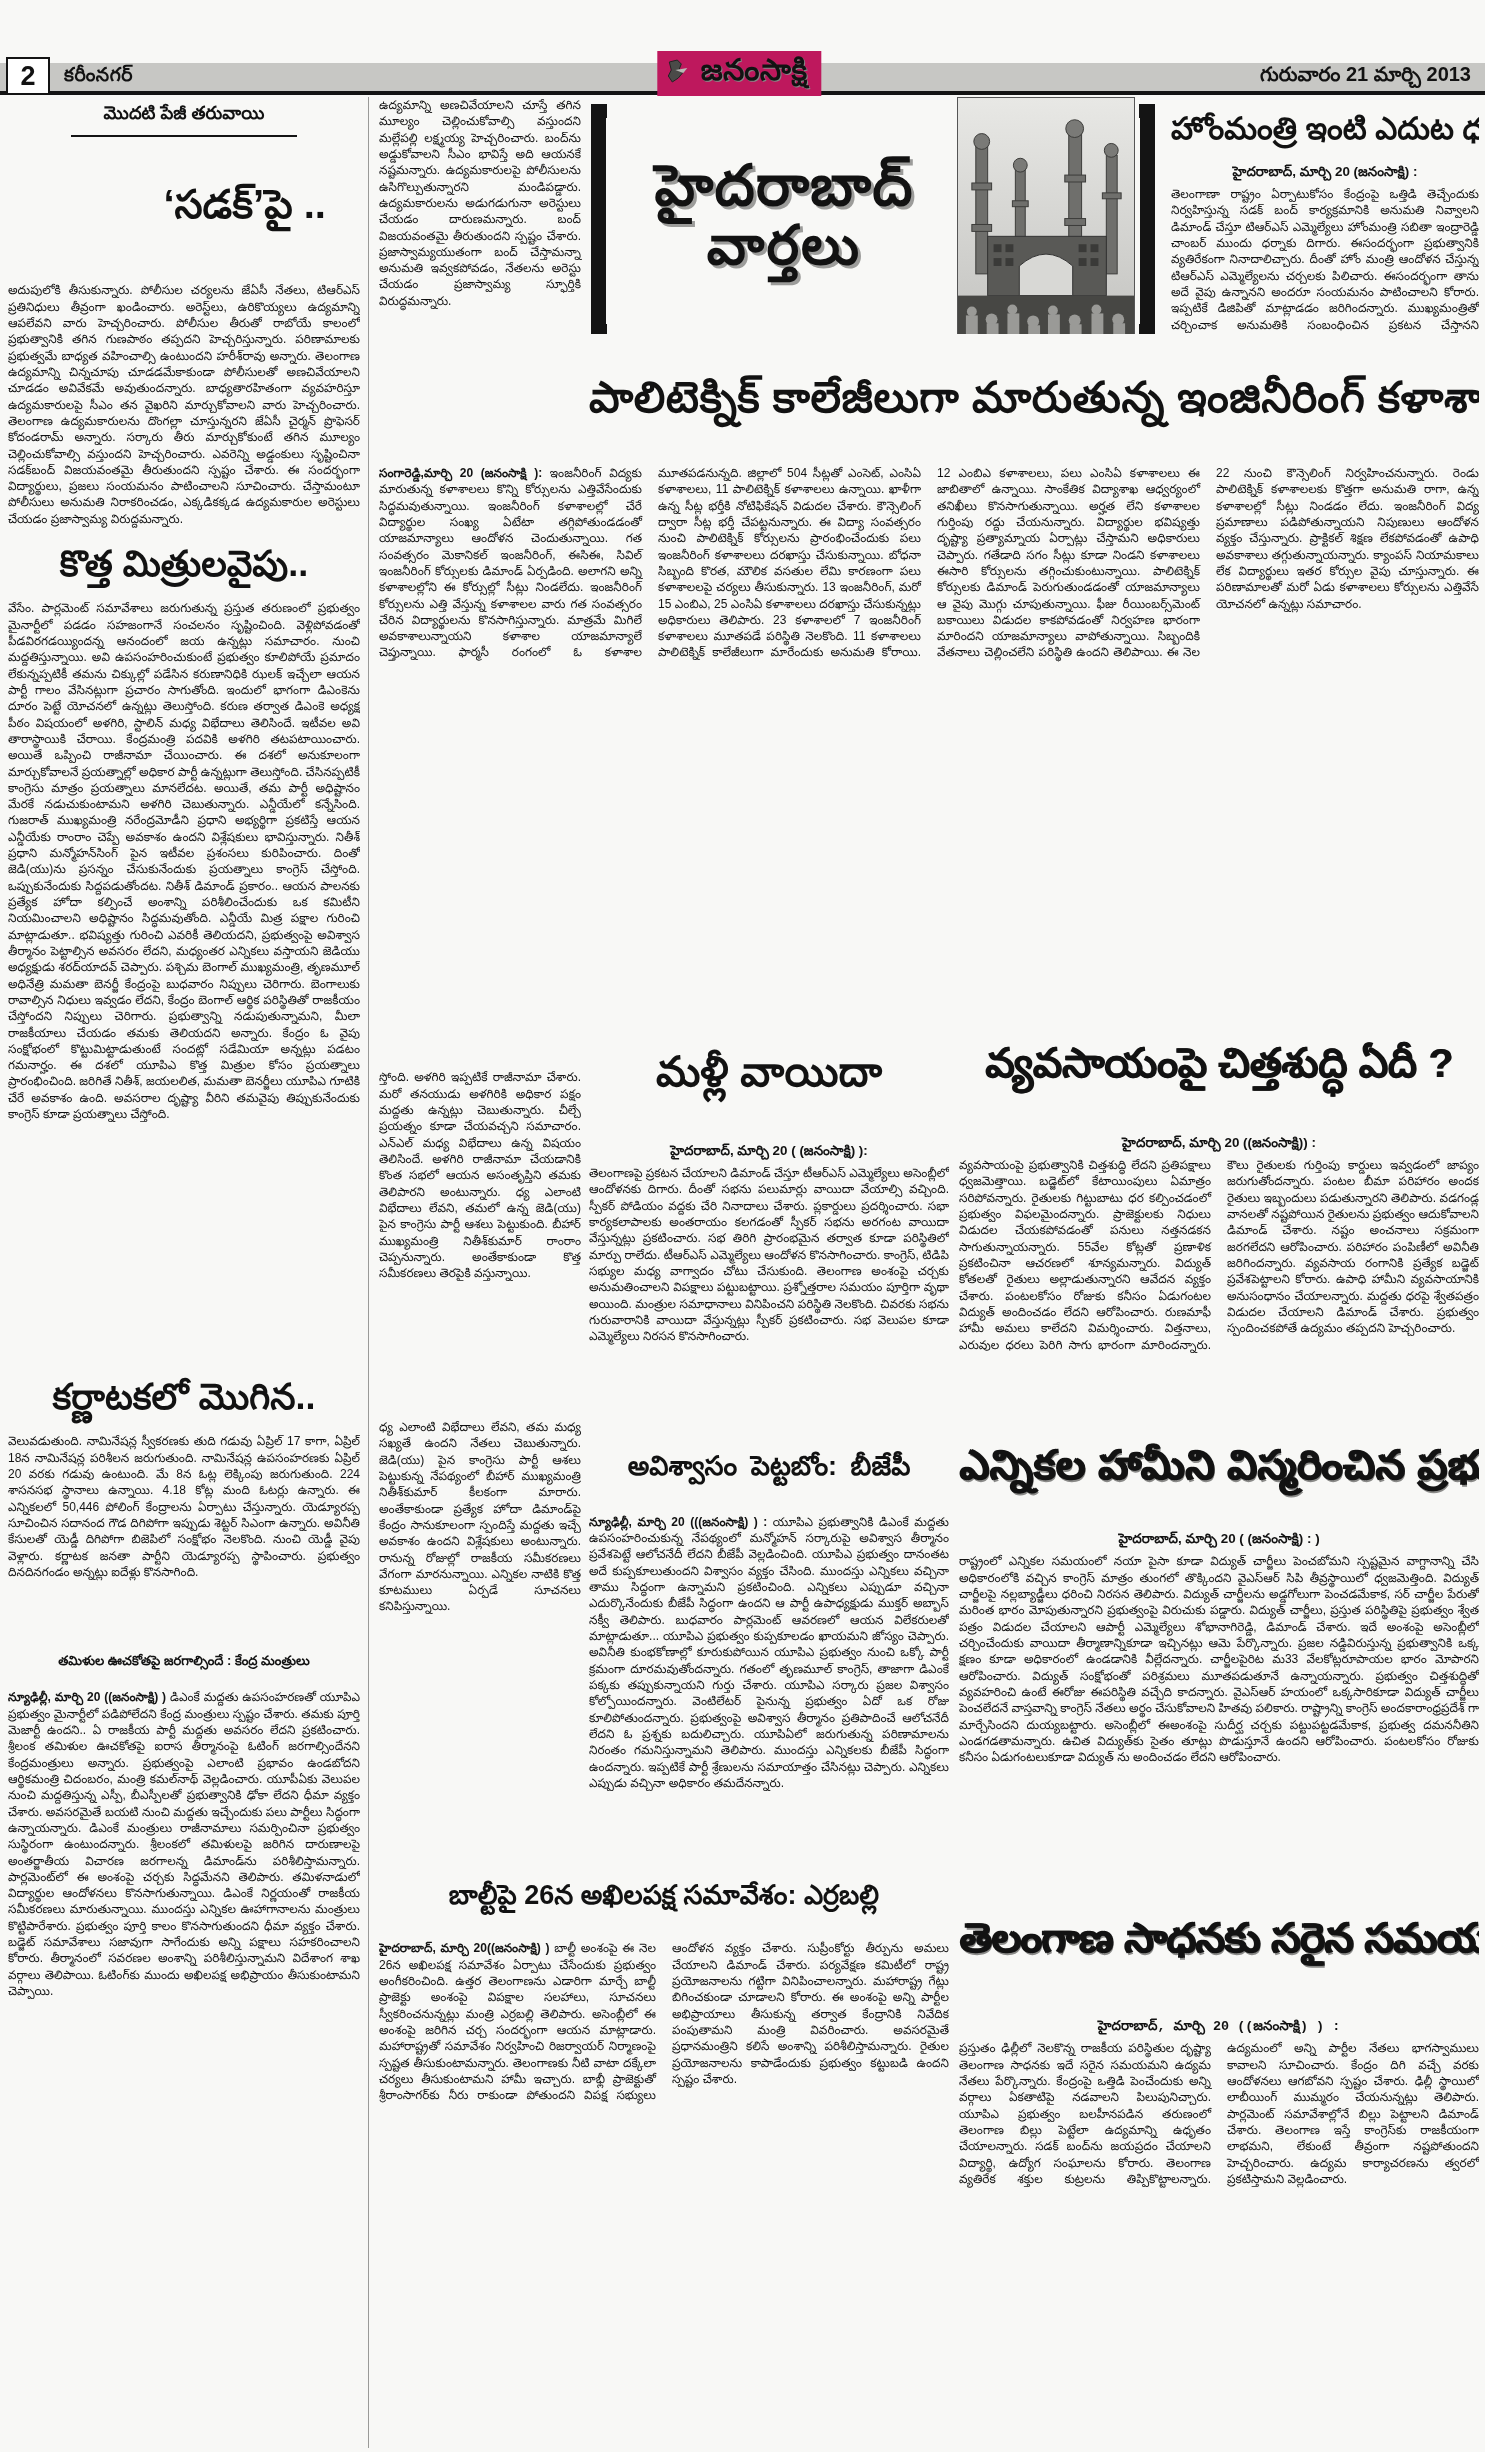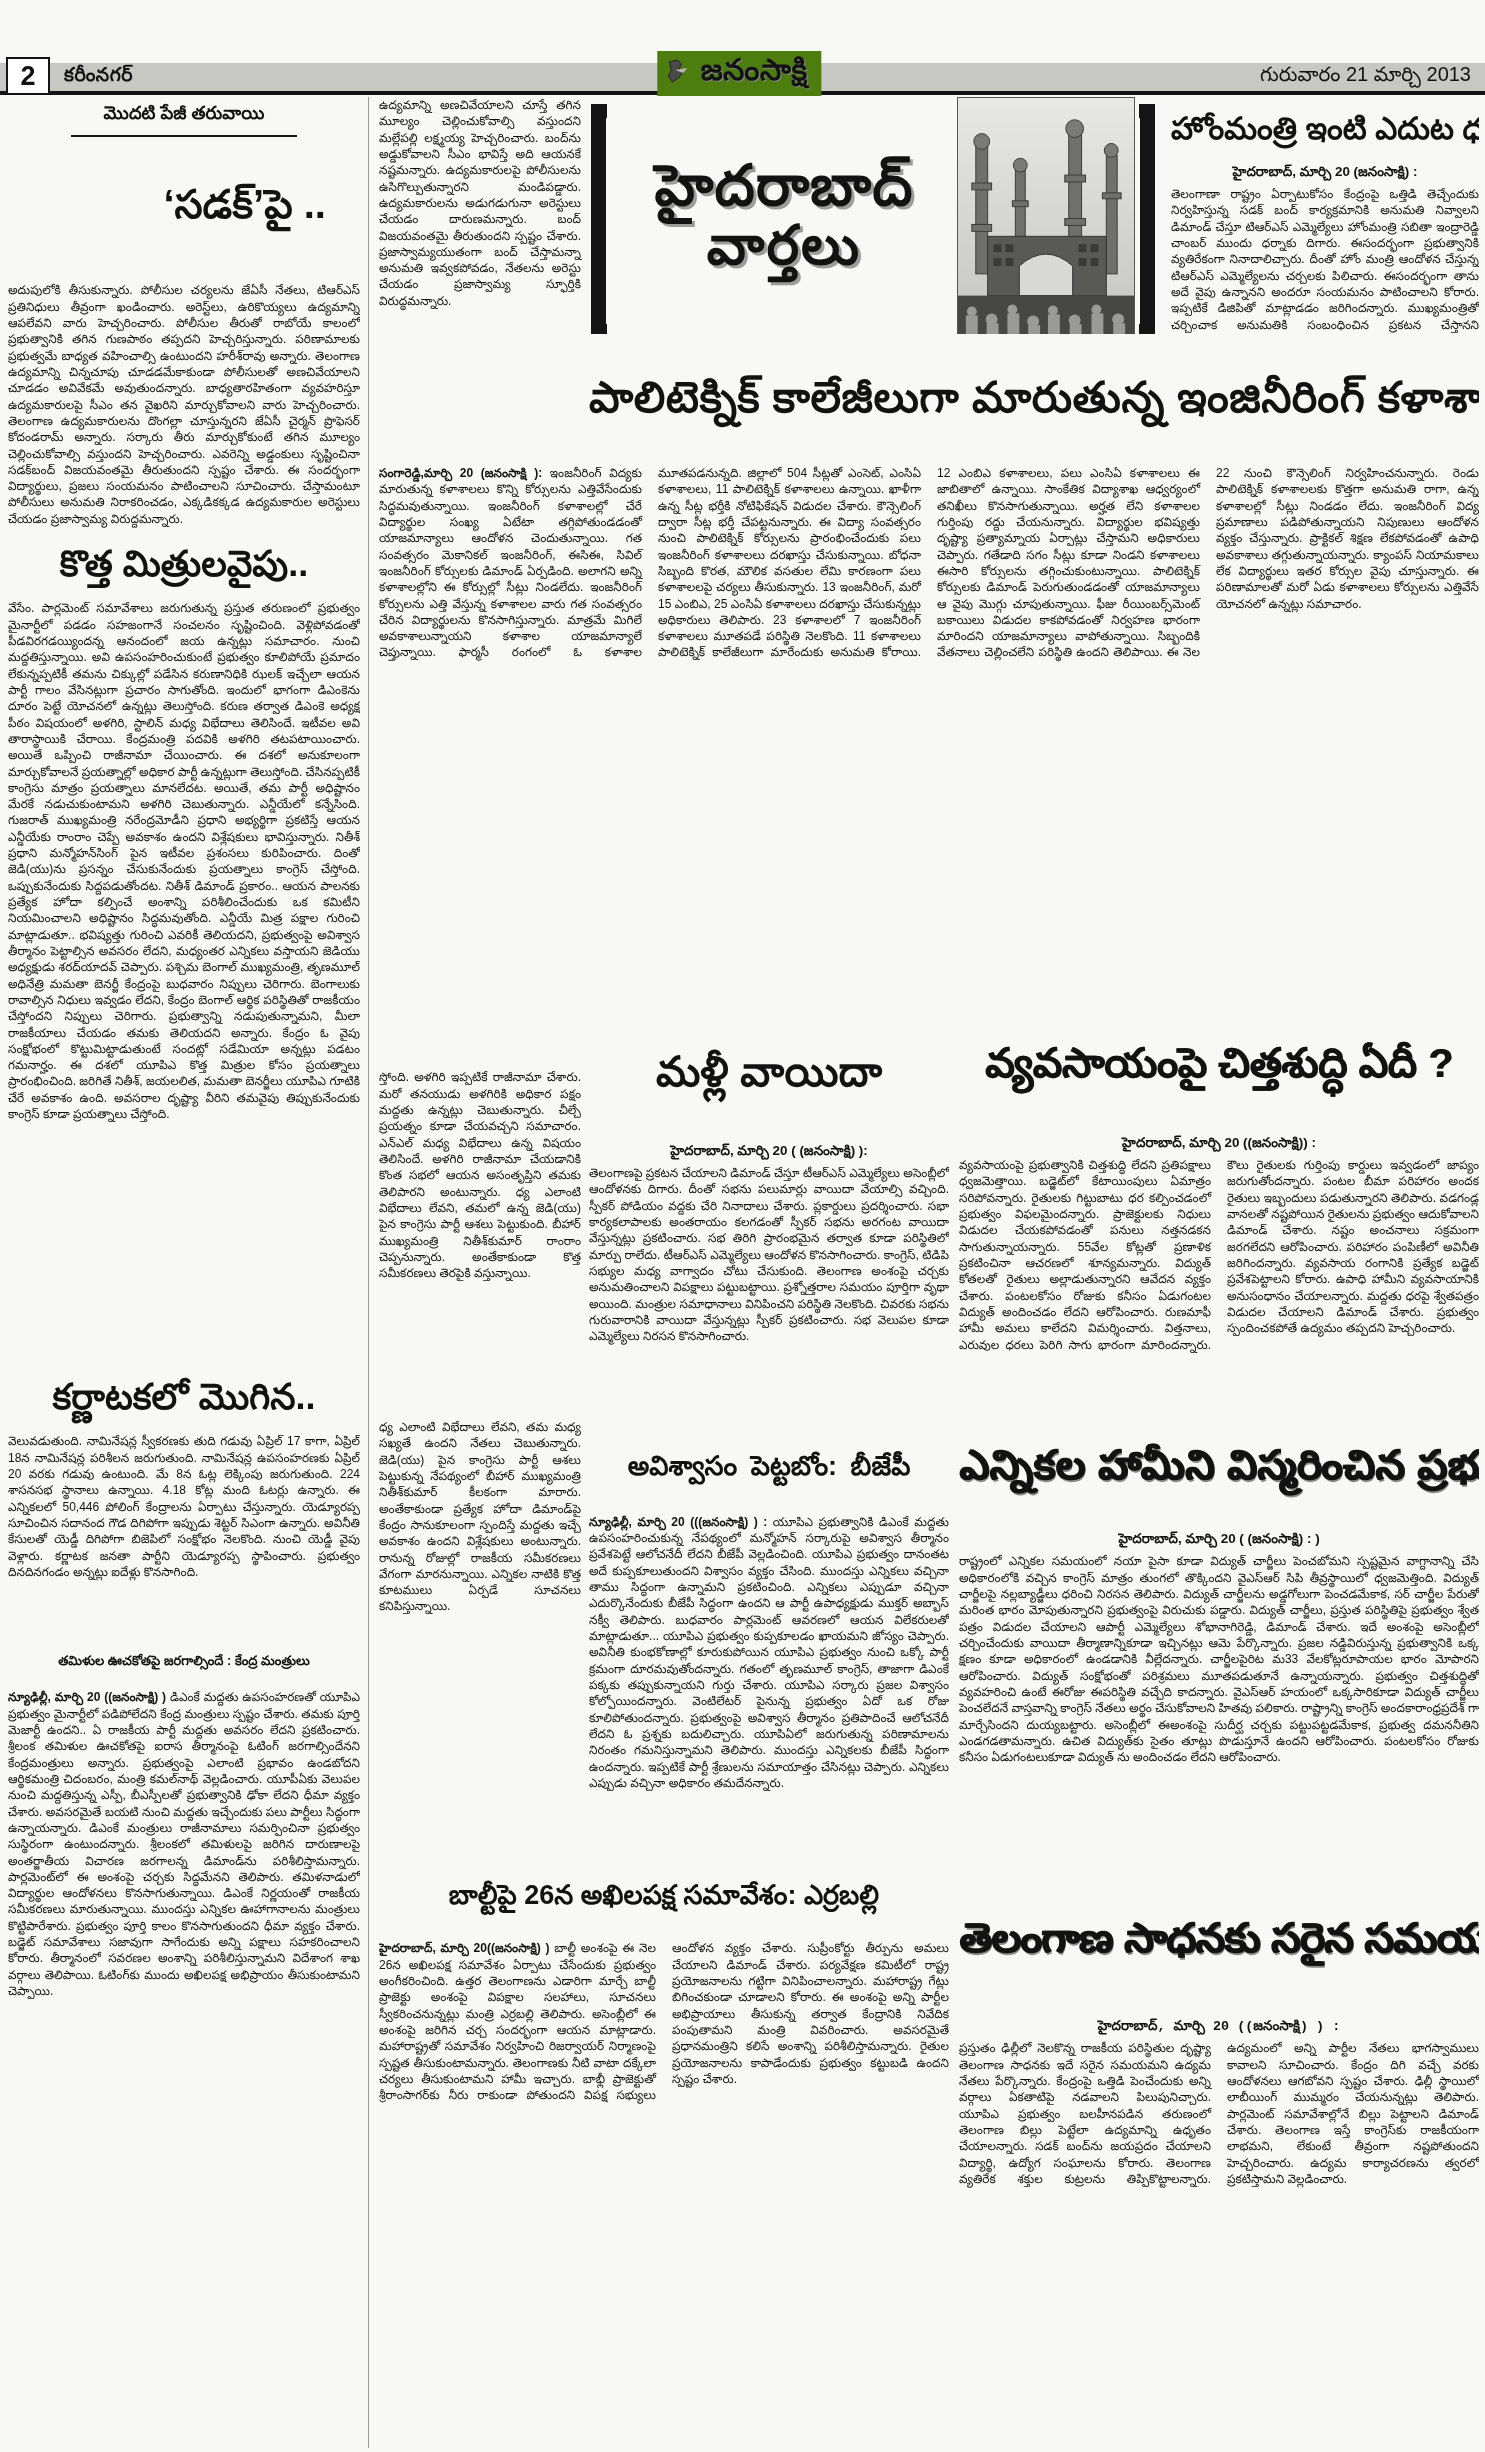--- a/index.html
+++ b/index.html
@@ -16,24 +16,24 @@
   }
   .pagenum-box{
     width:40px;height:34px;margin-left:6px;margin-bottom:2px;
     background:#fff;border:2px solid #141414;
     display:flex;align-items:center;justify-content:center;
     font-size:27px;font-weight:700;
   }
   .edition{font-size:19px;font-weight:700;margin-left:14px;letter-spacing:0.5px;}
   .brand{
     position:absolute;left:50%;top:-12px;transform:translateX(-52%);
-    background:#4d7c0f;padding:2px 14px 2px 8px;display:flex;align-items:center;gap:6px;
+    background:#be185d;padding:2px 14px 2px 8px;display:flex;align-items:center;gap:6px;
   }
   .brand-text{font-size:30px;font-weight:900;letter-spacing:0.5px;text-shadow:1px 1px 0 #888;}
-  .issue-date{position:absolute;right:14px;font-size:20px;font-weight:400;}
+  .issue-date{position:absolute;right:14px;font-size:20px;font-weight:700;}
   
   .content{
     position:absolute;top:97px;left:0;right:0;bottom:4px;
     display:flex;
   }
   .left-col{
     width:352px;min-width:352px;padding:2px 8px 0 8px;
     border-right:1px solid #9a9a98;
     display:flex;flex-direction:column;overflow:hidden;
   }

